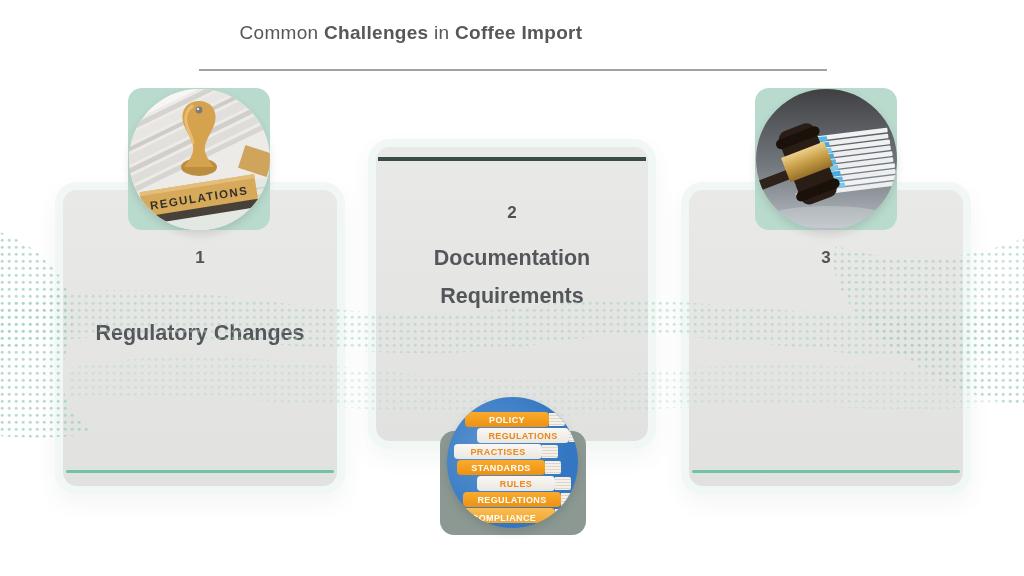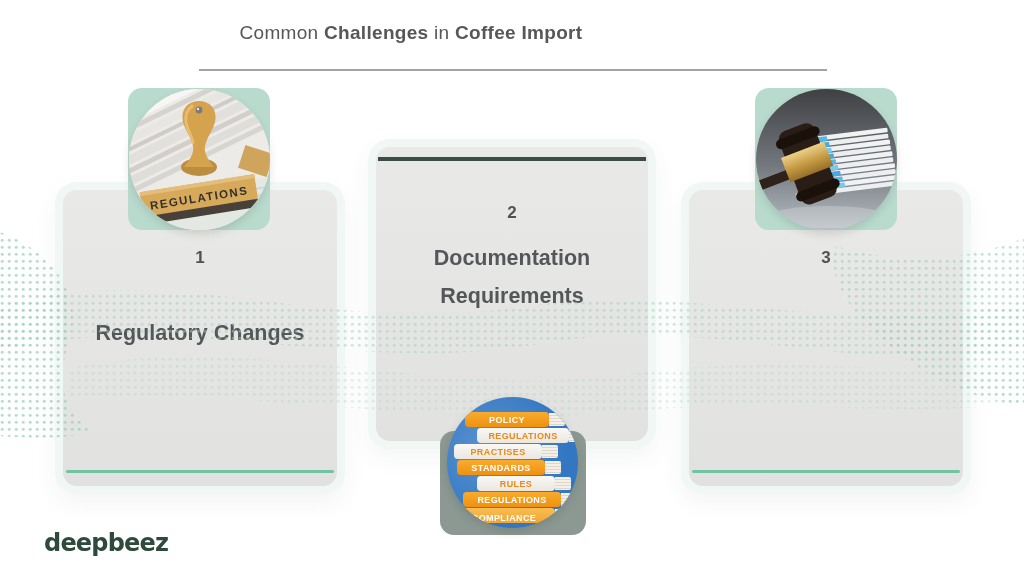--- a/index.html
+++ b/index.html
@@ -256,15 +256,14 @@
         <rect x="-28" y="73" width="70" height="10" rx="5" fill="#2e221a"></rect>
         <rect x="34" y="36" width="38" height="78" rx="9" fill="#2a1d15"></rect>
         <rect x="30" y="42" width="46" height="10" rx="5" fill="#1b110b"></rect>
         <rect x="30" y="98" width="46" height="10" rx="5" fill="#1b110b"></rect>
         <rect x="30" y="60" width="46" height="26" fill="url(#gold)"></rect>
       </g>
       <ellipse cx="72" cy="128" rx="60" ry="11" fill="#ffffff" opacity="0.22"></ellipse>
     </svg>
   </div>
 
-  <div class="logo">deepbeez</div>
 
 </div>
 
 </body></html>

